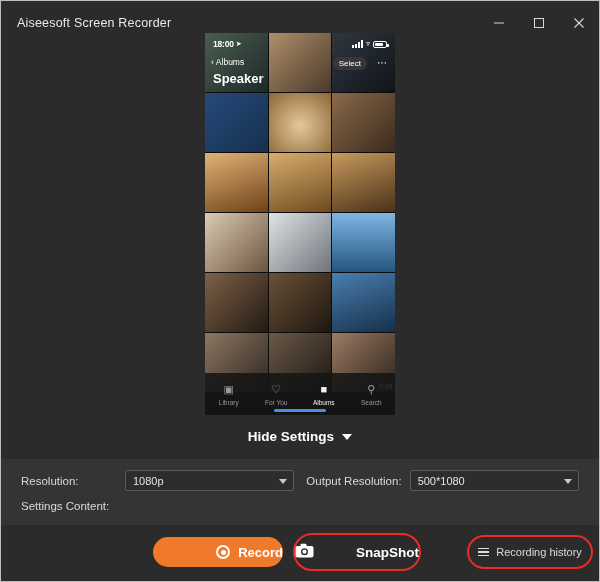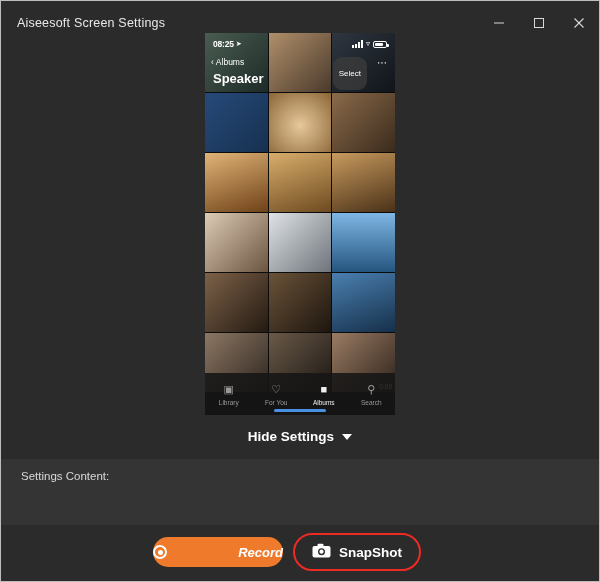--- a/index.html
+++ b/index.html
@@ -105,21 +105,21 @@
     display: flex; align-items: center; gap: 2px;
   }
   .nav-recents {
     position: absolute; left: 8px; top: 16px;
     font-size: 13px; font-weight: bold; color: #ffffff;
   }
   .nav-select {
     position: absolute; right: 28px; top: 2px;
     font-size: 8px; color: #ffffff;
     background: rgba(60,60,60,0.75);
-    padding: 12px 6px; border-radius: 9px;
+    padding: 2px 6px; border-radius: 9px;
   }
   .nav-more {
     position: absolute; right: 8px; top: 2px;
     font-size: 10px; color: #ffffff;
   }
 
   
   .grid {
     position: absolute; top: 0; left: 0;
     width: 190px; height: 382px;
@@ -233,39 +233,39 @@
     bottom: 0; left: 0;
     width: 100%; height: 56px;
     background: #2b2b2b;
     display: flex; align-items: center;
   }
   .record-btn {
     position: absolute; left: 152px; top: 12px;
     width: 130px; height: 30px;
     background: #ef7a2b;
     border-radius: 15px;
-    display: flex; align-items: center; justify-content: space-between;
+    display: flex; align-items: center; justify-content: flex-end;
     gap: 8px;
-    color: #ffffff; font-size: 13px; font-weight: bold; font-style: italic;
+    color: #ffffff; font-size: 13px; font-weight: bold;
   }
   .rec-dot {
     width: 14px; height: 14px; border-radius: 50%;
     border: 2px solid #ffffff;
     display: flex; align-items: center; justify-content: center;
   }
   .rec-dot i {
     display: block; width: 5px; height: 5px;
     border-radius: 50%; background: #ffffff;
   }
   .snapshot-box {
     position: absolute; left: 292px; top: 8px;
     width: 128px; height: 38px;
     border: 2px solid #ee2a24;
     border-radius: 19px;
-    display: flex; align-items: center; justify-content: center;
+    display: flex; align-items: center; justify-content: space-between;
     gap: 8px;
   }
   .snapshot-label { color: #ffffff; font-size: 13.5px; font-weight: bold; }
   .history-box {
     position: absolute; left: 466px; top: 10px;
     width: 126px; height: 34px;
     border: 2px solid #ee2a24;
     border-radius: 17px;
     display: flex; align-items: center; justify-content: center;
     gap: 7px;
@@ -273,21 +273,21 @@
   .history-label { color: #dcdcdc; font-size: 11px; }
   .hamburger { display: flex; flex-direction: column; gap: 2px; }
   .hamburger i { display: block; width: 11px; height: 1.5px; background: #dcdcdc; }
 </style>
 </head>
 <body>
 
 <div id="app">
 
   <div class="titlebar">
-    <span class="title-text">Aiseesoft Screen Settings</span>
+    <span class="title-text">Aiseesoft Screen Recorder</span>
     <div class="win-buttons">
       <div class="win-btn">
         <svg width="12" height="12" viewBox="0 0 12 12">
             <line x1="1" y1="6" x2="11" y2="6" stroke="#d8d8d8" stroke-width="1"></line>
           </svg>
       </div>
       <div class="win-btn">
         <svg width="12" height="12" viewBox="0 0 12 12">
             <rect x="1.5" y="1.5" width="9" height="9" fill="none" stroke="#d8d8d8" stroke-width="1"></rect>
           </svg>
@@ -326,21 +326,21 @@
         <div class="cell" style="background:linear-gradient(160deg,#4a7fb0,#16304a)"></div>
 
         <div class="cell" style="background:linear-gradient(135deg,#8d7764,#2e261f)"></div>
         <div class="cell" style="background:linear-gradient(135deg,#6a5a48,#1c1713)"></div>
         <div class="cell" style="background:linear-gradient(135deg,#9b7c64,#2e231b)">
           <span class="dur">0:09</span>
         </div>
       </div>
 
       <div class="phone-status">
-        <span class="status-time">08:25</span>
+        <span class="status-time">18:00</span>
         <span class="status-loc">➤</span>
         <span class="status-right">
           <span class="bars">
               <i></i>
               <i></i>
               <i></i>
               <i></i>
             </span>
           <span class="wifi">▿</span>
           <span class="batt">
@@ -382,20 +382,32 @@
     </div>
   </div>
 
   <div class="hide-settings">
     <span>Hide Settings</span>
     <span class="chev"></span>
   </div>
 
   <div class="settings">
     <div class="srow">
+      <span class="slabel">Resolution:</span>
+      <div class="select sel-res">
+        <span>1080p</span>
+        <span class="caret"></span>
+      </div>
+      <span class="slabel-out">Output Resolution:</span>
+      <div class="select sel-out">
+        <span>500*1080</span>
+        <span class="caret"></span>
+      </div>
+    </div>
+    <div class="srow">
       <span class="slabel">Settings Content:</span>
     </div>
   </div>
 
   <div class="actions">
     <div class="record-btn">
       <span class="rec-dot">
           <i></i>
         </span>
       <span>Record</span>
@@ -406,15 +418,23 @@
         <svg width="19" height="15" viewBox="0 0 19 15">
           <rect x="0.5" y="3" width="18" height="11.4" rx="2" fill="#ffffff"></rect>
           <rect x="5.5" y="0.7" width="6" height="3" rx="1" fill="#ffffff"></rect>
           <circle cx="9.5" cy="8.7" r="3.5" fill="#2b2b2b"></circle>
           <circle cx="9.5" cy="8.7" r="2.1" fill="#ffffff"></circle>
         </svg>
       </span>
       <span class="snapshot-label">SnapShot</span>
     </div>
 
+    <div class="history-box">
+      <span class="hamburger">
+          <i></i>
+          <i></i>
+          <i></i>
+        </span>
+      <span class="history-label">Recording history</span>
+    </div>
   </div>
 
 </div>
 
 </body></html>

